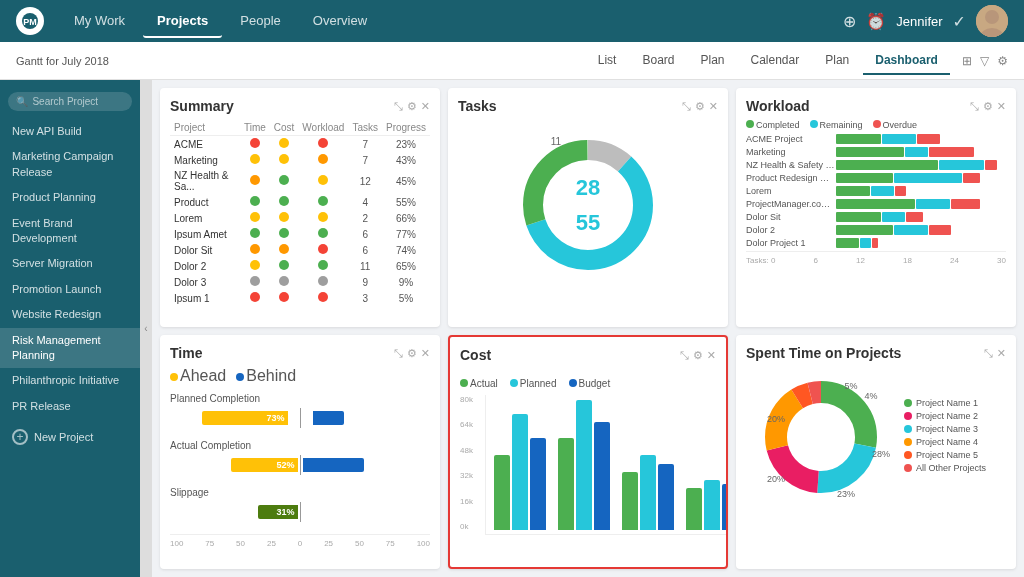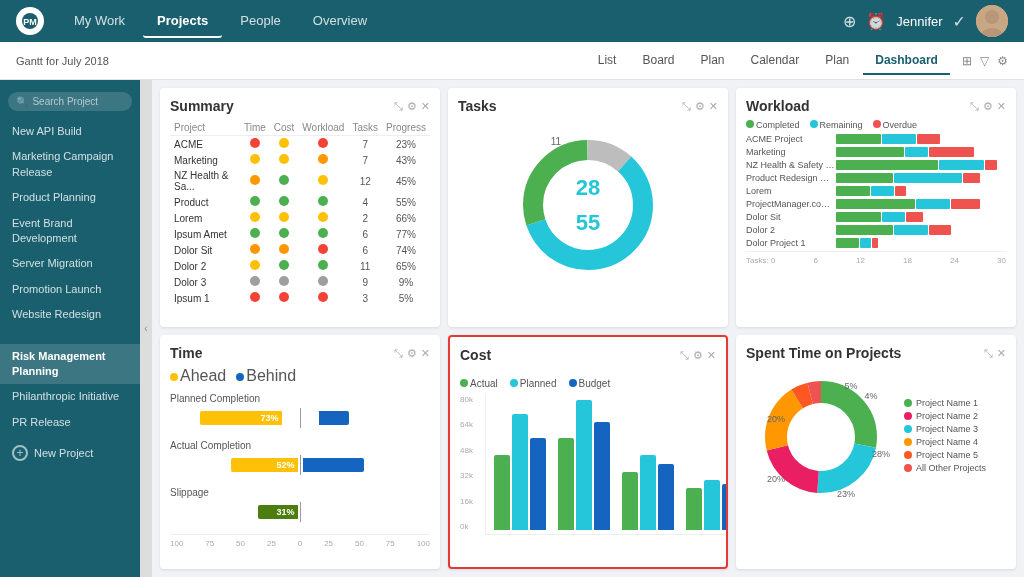--- a/index.html
+++ b/index.html
@@ -96,21 +96,21 @@
       width: 100%;
     }
     .search-input::placeholder { color: rgba(255,255,255,0.6); }
     .sidebar-item {
       padding: 5px 12px;
       color: rgba(255,255,255,0.8);
       cursor: pointer;
       font-size: 11px;
       line-height: 1.4;
     }
-    .sidebar-item.active { background: rgba(255,255,255,0.15); color: white; font-weight: 700; margin-top: 16px; }
+    .sidebar-item.active { background: rgba(255,255,255,0.15); color: white; font-weight: 400; }
     .new-project-btn {
       display: flex; align-items: center; gap: 6px;
       padding: 6px 12px;
       color: rgba(255,255,255,0.8);
       cursor: pointer;
       font-size: 11px;
       margin-top: 4px;
     }
     .plus-circle {
       width: 16px; height: 16px; border-radius: 50%;
@@ -515,21 +515,21 @@
         </div>
       </div>
       <div class="time-legend">
         <span><span class="legend-dot" style="background:#ffc107;display:inline-block;width:8px;height:8px;border-radius:50%;margin-right:2px;"></span>Ahead</span>
         <span><span class="legend-dot" style="background:#1565c0;display:inline-block;width:8px;height:8px;border-radius:50%;margin-right:2px;"></span>Behind</span>
       </div>
 
       <div style="position:relative;">
         <div class="time-row">
           <div class="time-row-label">Planned Completion</div>
-          <div style="display:flex;align-items:center;height:20px;gap:18px;">
+          <div style="display:flex;align-items:center;height:20px;gap:12px;">
             <div style="flex:1;display:flex;justify-content:flex-end;">
               <div style="width:73%;height:14px;background:#ffc107;border-radius:2px 0 0 2px;display:flex;align-items:center;justify-content:flex-end;padding-right:3px;">
                 <span style="font-size:9px;color:white;font-weight:bold;">73%</span>
               </div>
             </div>
             <div style="width:1px;background:#999;height:20px;"></div>
             <div style="flex:1;">
               <div style="width:27%;height:14px;background:#1565c0;border-radius:0 2px 2px 0;"></div>
             </div>
           </div>

